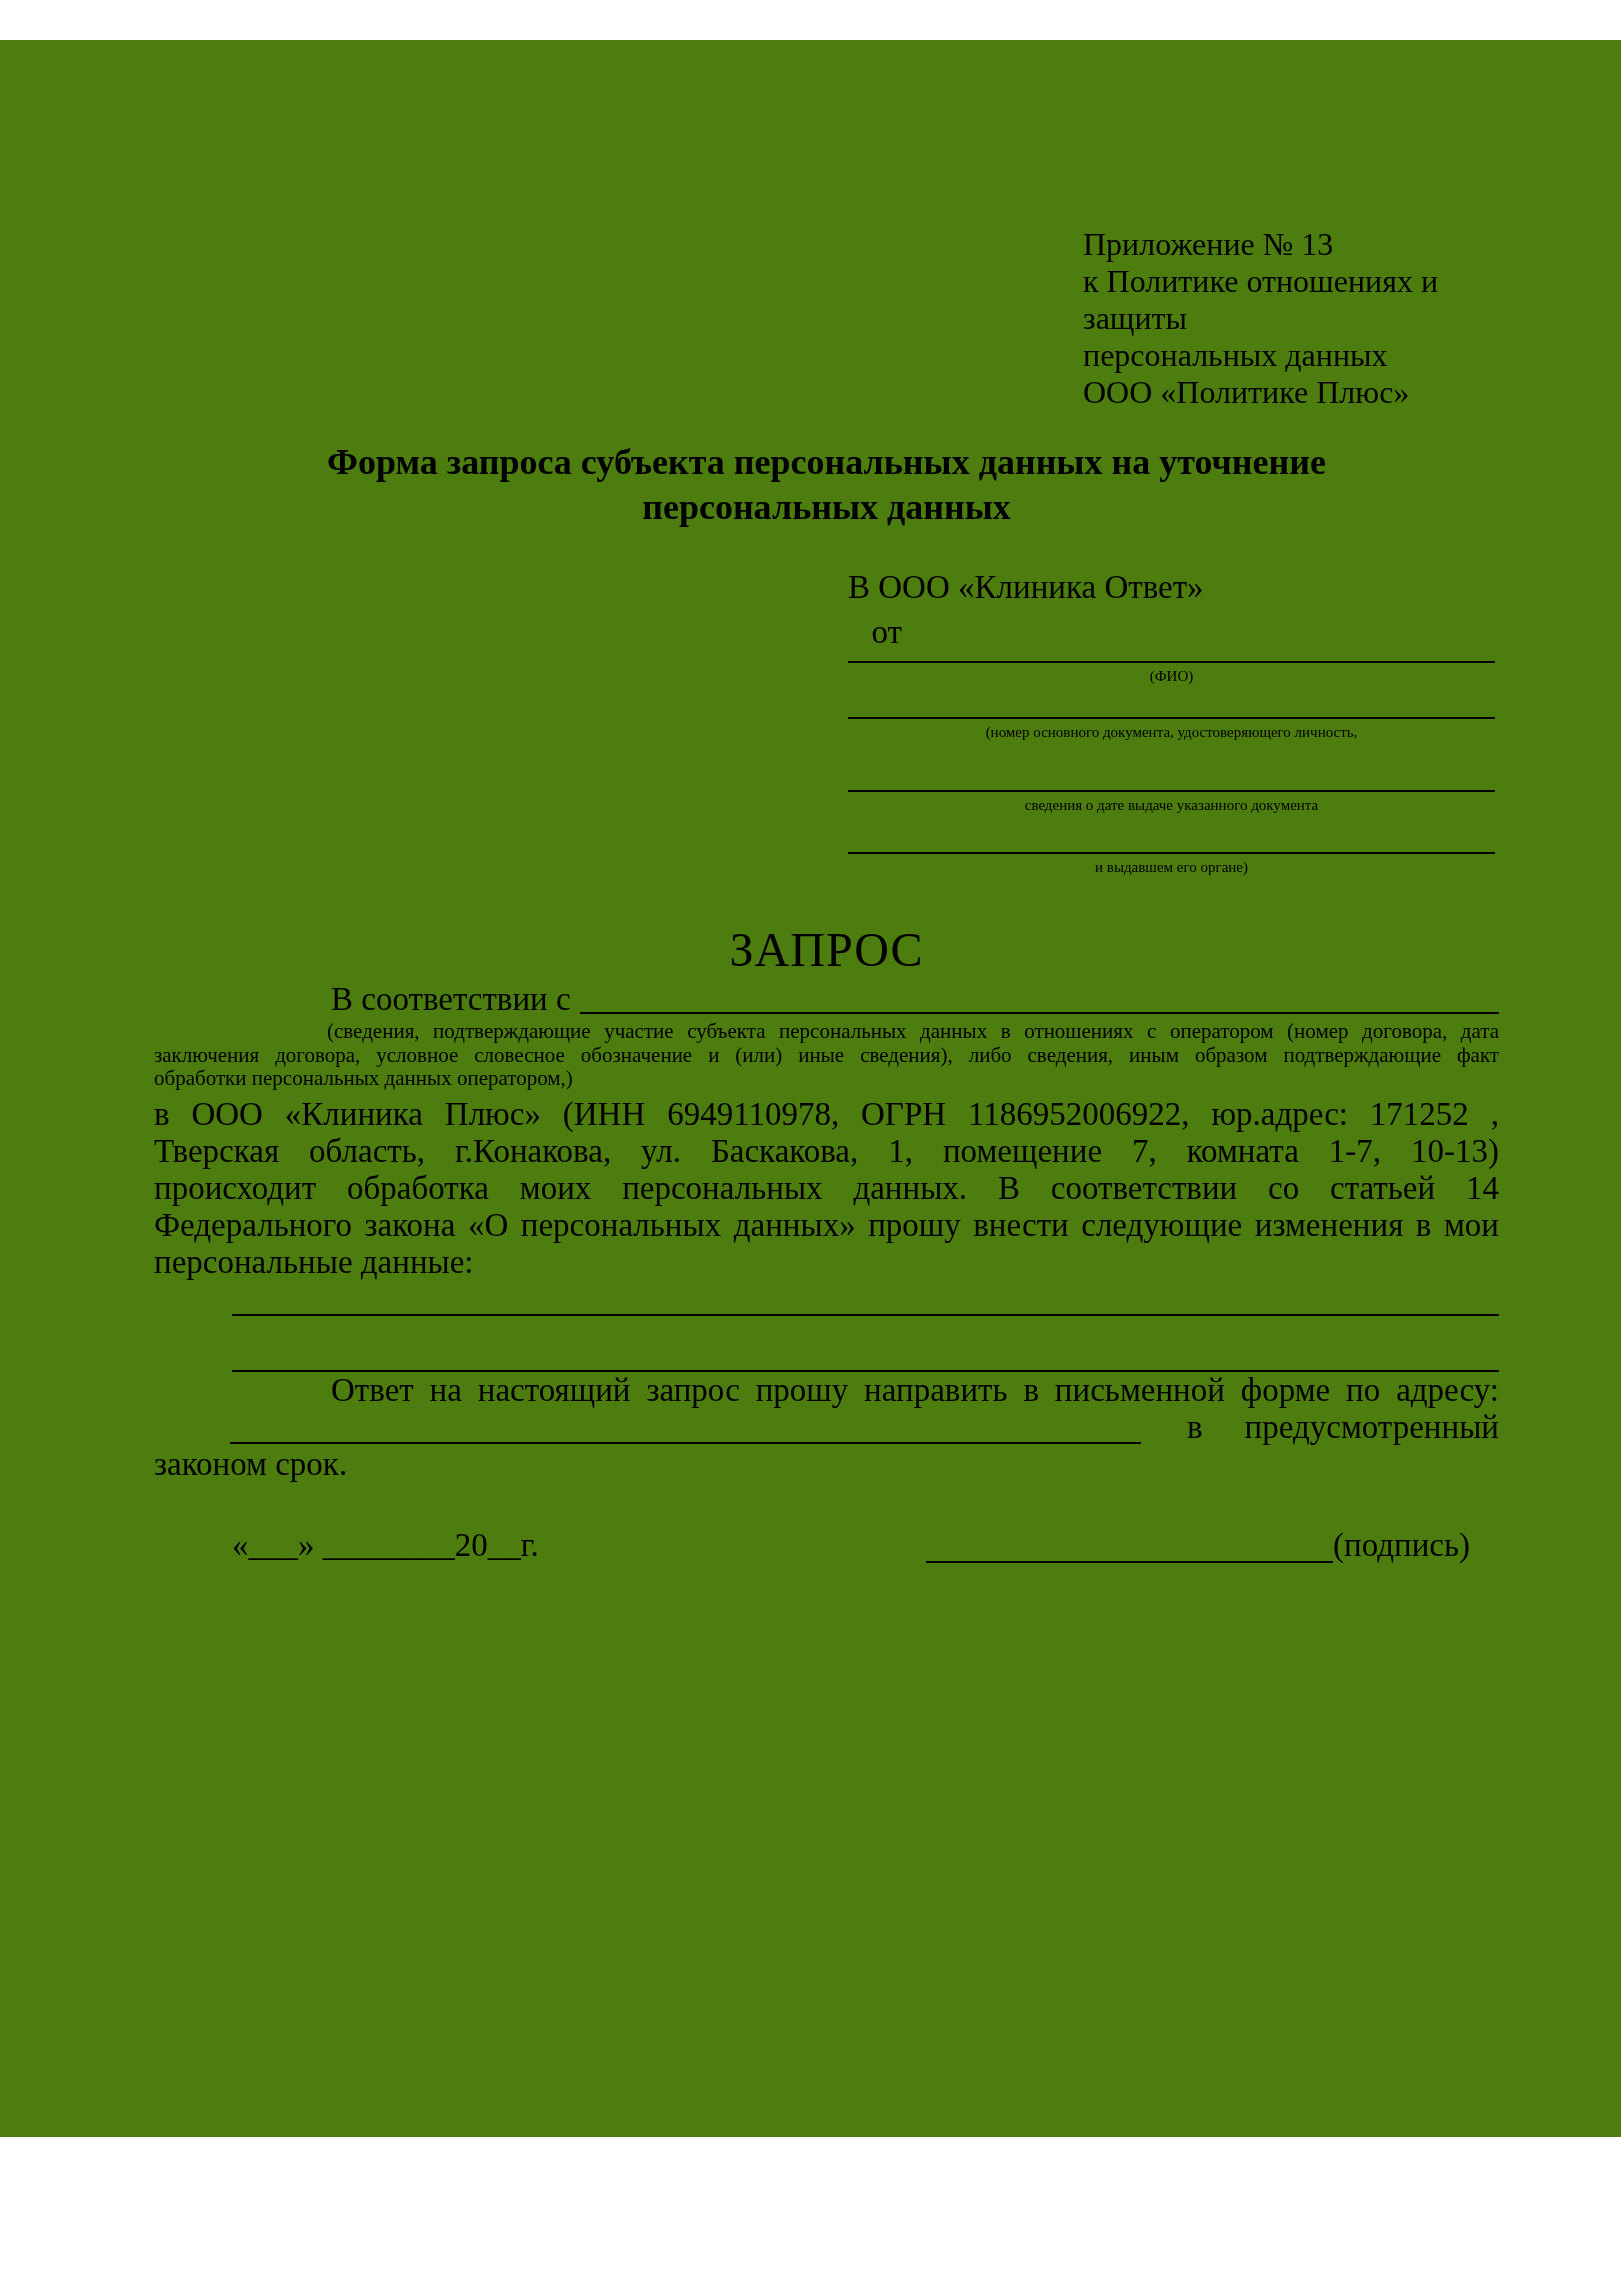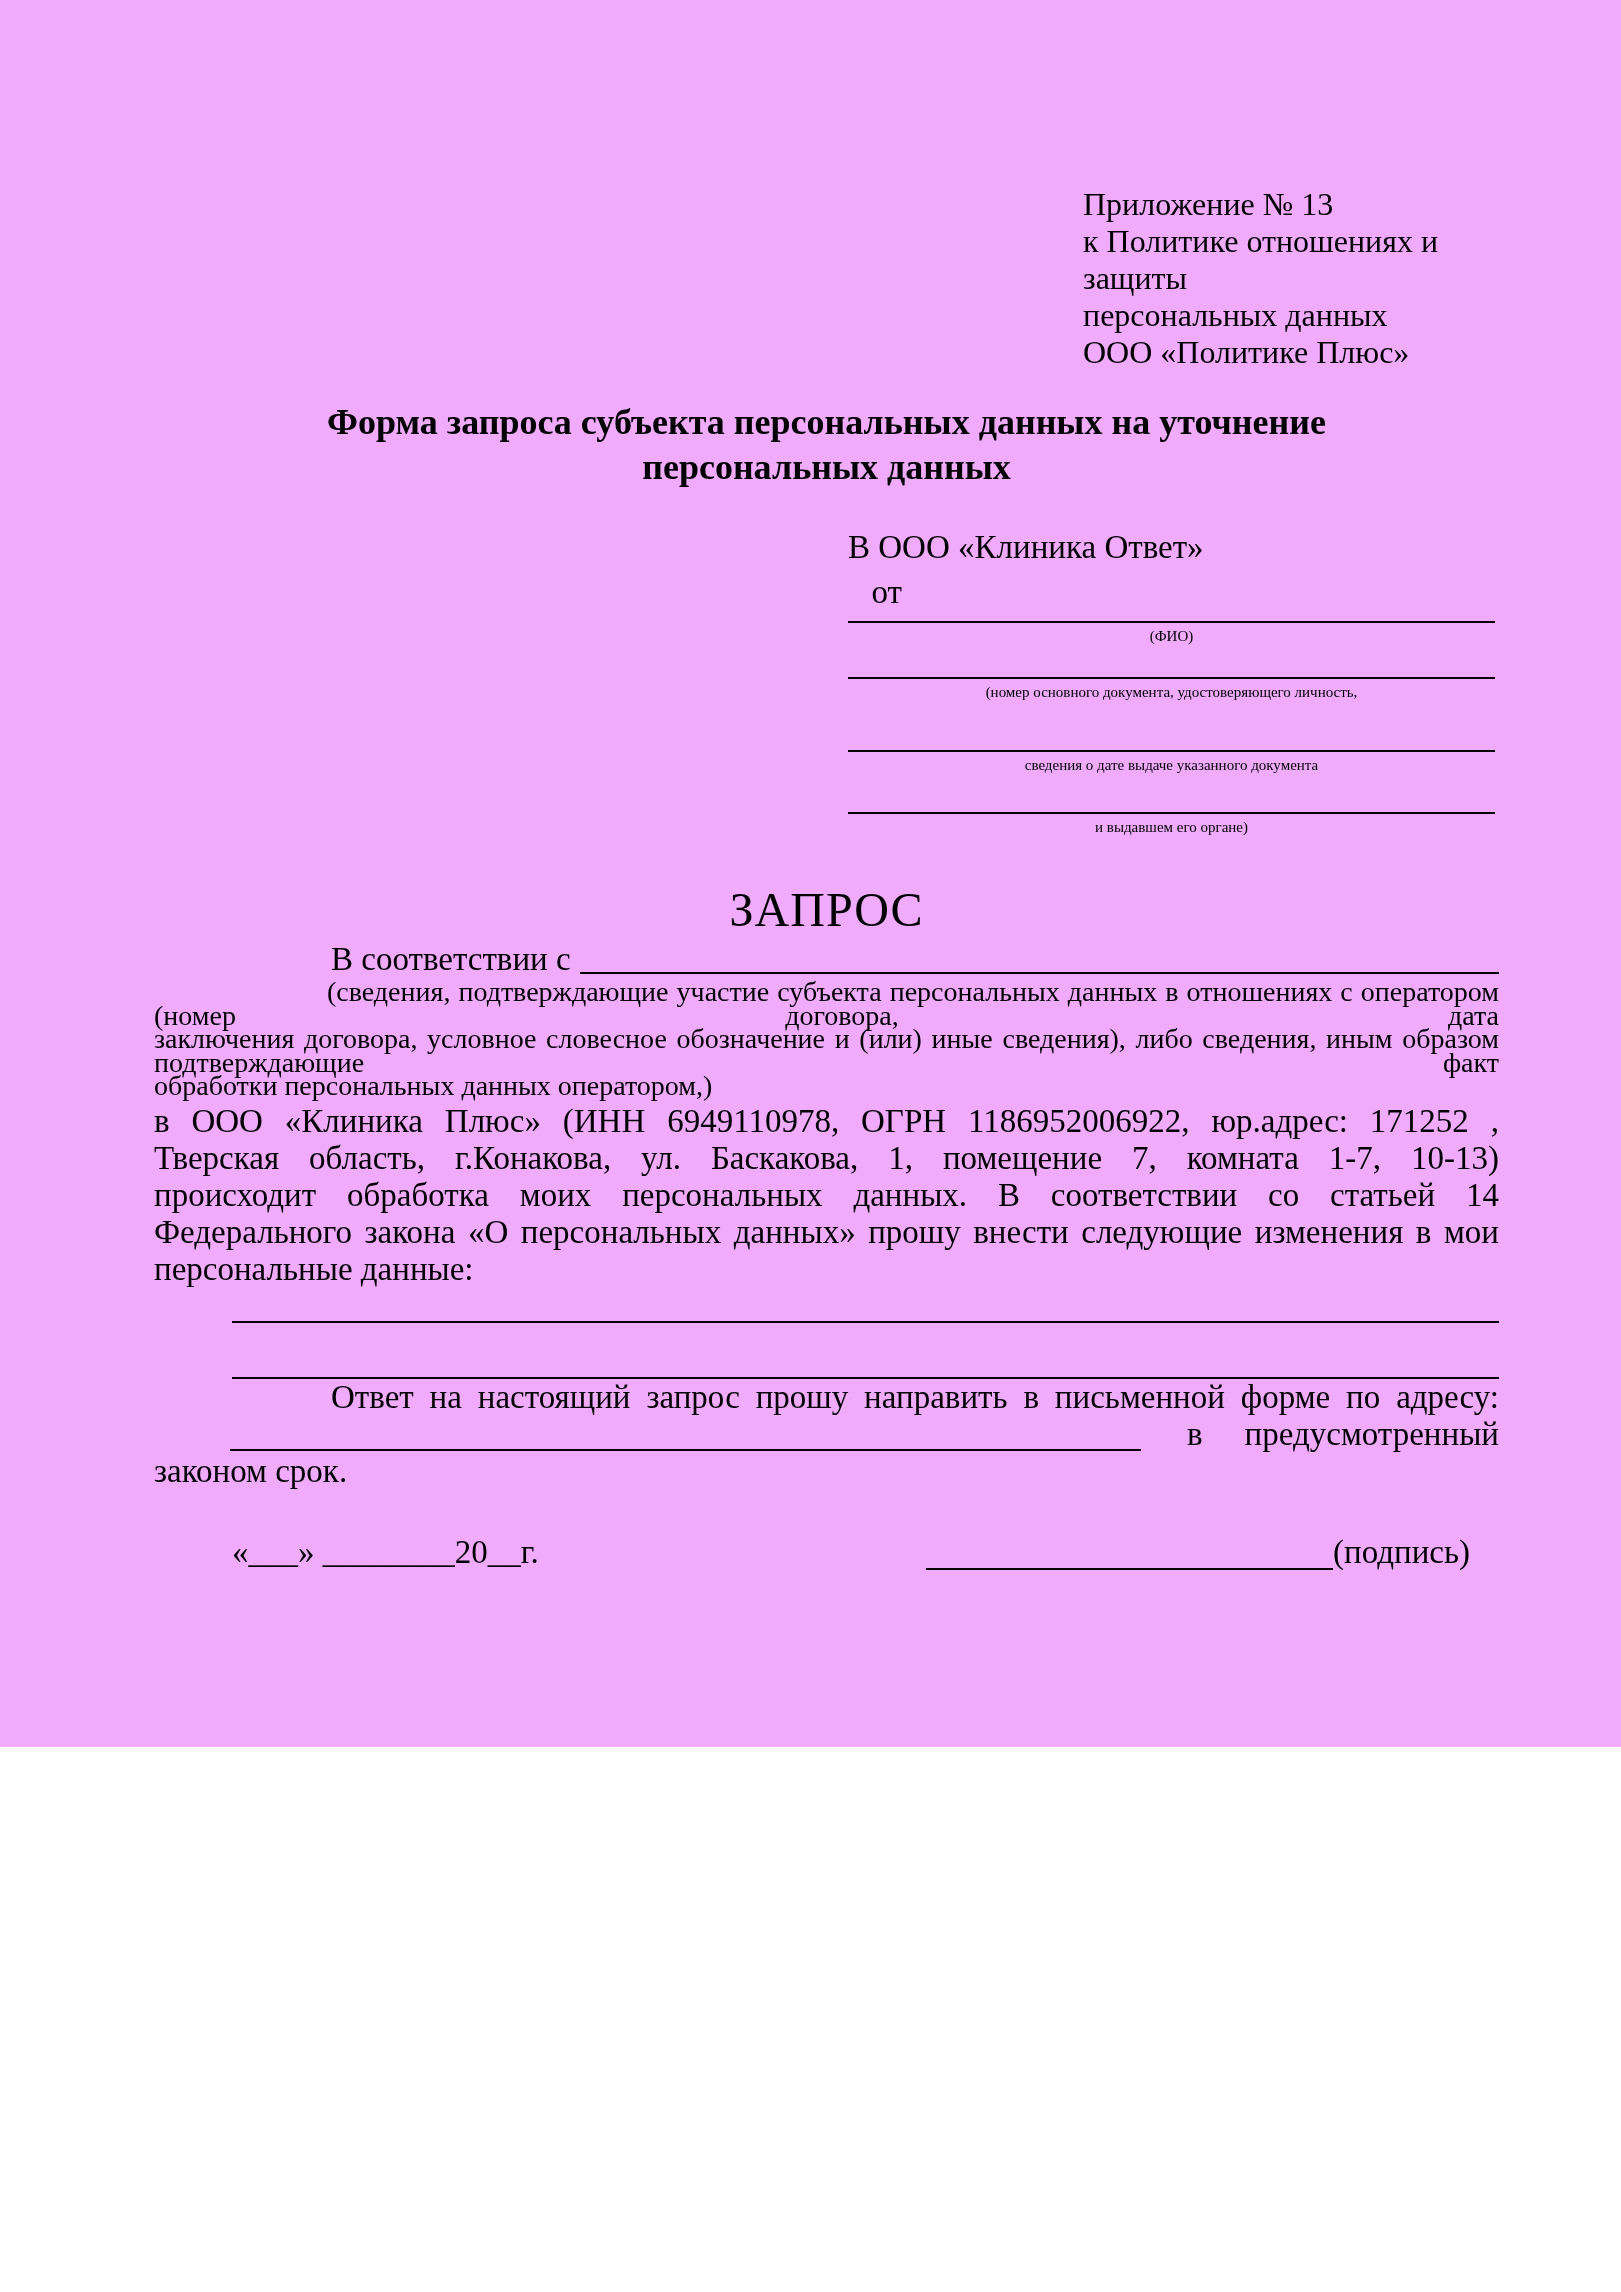--- a/index.html
+++ b/index.html
@@ -4,24 +4,25 @@
 <style>
   * { margin:0; padding:0; box-sizing:border-box; }
   html,body { background:#ffffff; }
   body {
     width:1621px; height:2293px;
     font-family:"Liberation Serif","DejaVu Serif",serif;
     color:#000;
   }
   .page {
     position:relative;
-    width:1621px; height:1747px;
-    background:#f0abfc;
+    width:1621px; height:2097px;
+    background:#4d7c0f;
     padding:186px 122px 0 154px;
     overflow:hidden;
+    margin-top:40px;
   }
   
   .hdr { margin-left:929px; font-size:32px; line-height:37px; }
 
   
   .title { margin-top:29px; text-align:center; font-weight:bold; font-size:36px; line-height:45px; }
 
   
   .addr { margin-top:39px; margin-left:694px; width:647px; font-size:33px; line-height:37px; }
   .addr .from { margin-top:7.8px; margin-left:23.5px; }
@@ -31,21 +32,21 @@
   .addr .ln3 { height:46px; }
   .addr .ln4 { height:34px; }
   .cap { text-align:center; font-size:15px; line-height:27.4px; }
 
   .zapros { margin-top:47px; text-align:center; font-size:48px; line-height:43px; letter-spacing:1px; }
 
   .intro { margin-top:7.8px; display:flex; font-size:33px; line-height:41px; }
   .intro .lead { white-space:nowrap; text-indent:177px;text-align:right; }
   .intro .fill { flex:1; margin-left:9.8px; margin-bottom:5.9px; }
 
-  .foot { font-size:28px; line-height:23.5px; }
+  .foot { font-size:21px; line-height:23.5px; }
   .foot .j { text-align:justify; text-align-last:justify; }
   .foot .first { text-indent:173px; }
 
   .body-par { margin-top:5.9px; font-size:33px; line-height:37px; }
   .body-par .j { text-align:justify; text-align-last:justify; }
 
   .blank1 { margin-left:78px; height:35px; }
   .blank2 { margin-left:78px; height:56px; }
 
   .reply { font-size:33px; line-height:37px; }

